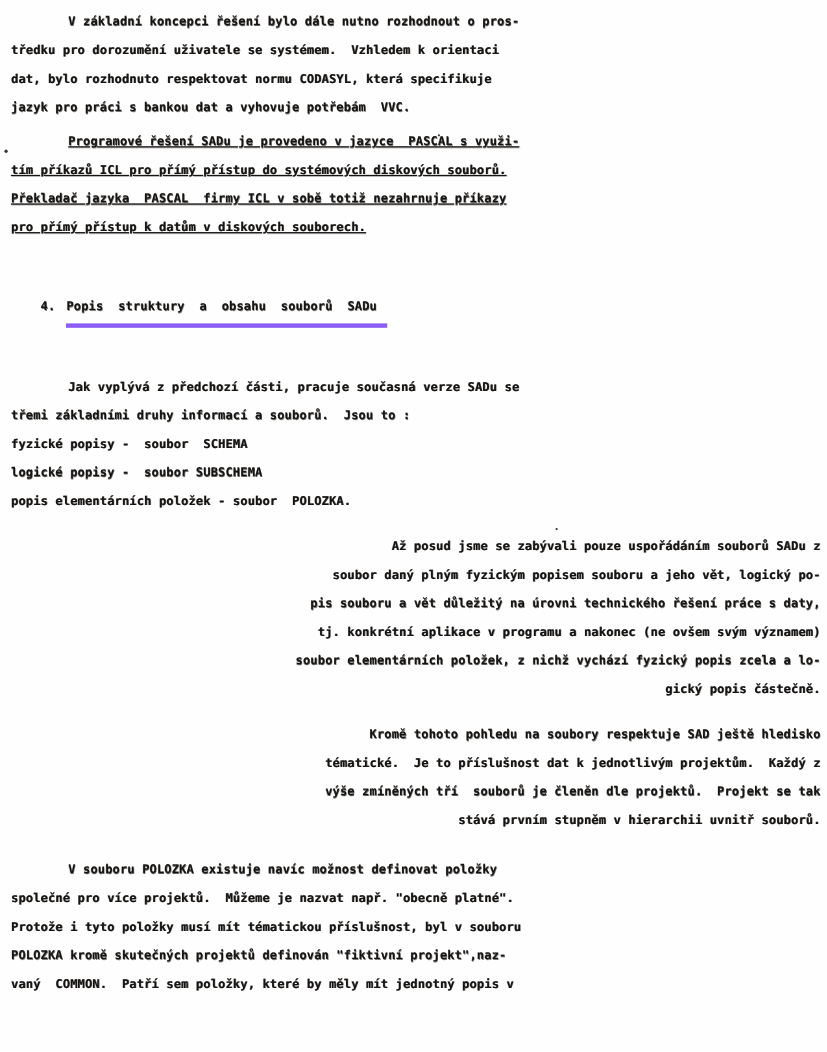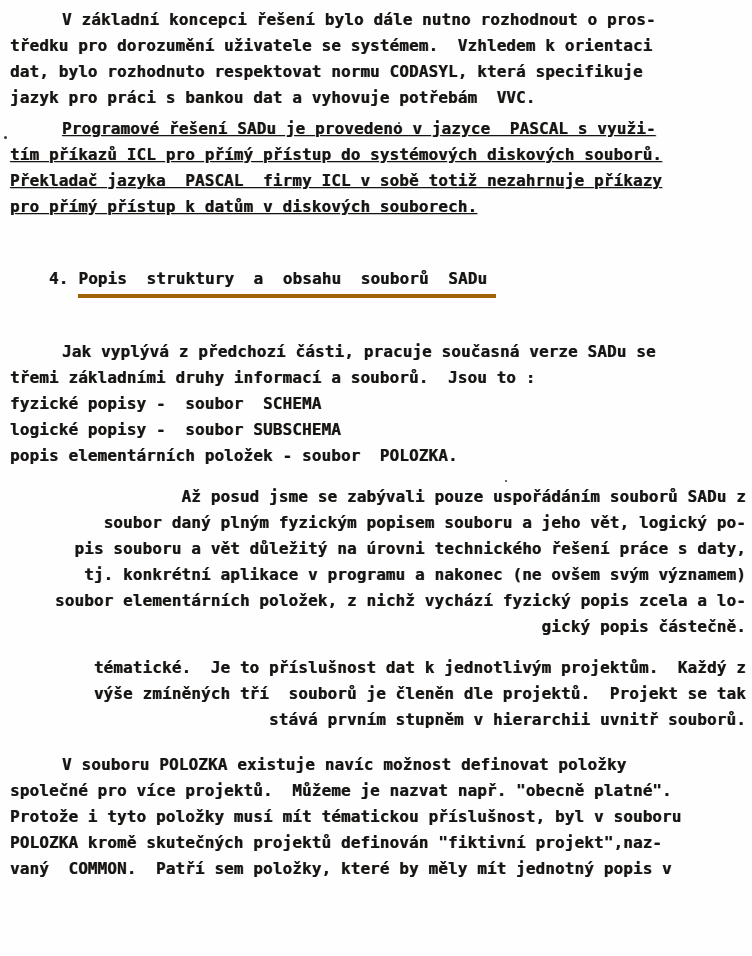--- a/index.html
+++ b/index.html
@@ -9,21 +9,21 @@
   }
   .page {
     position: relative;
     width: 752px;
     height: 956px;
     background: #fefefe;
     overflow: hidden;
     box-sizing: border-box;
     padding: 7px 6px 0 10px;
     font-family: "DejaVu Sans Mono", "Liberation Mono", monospace;
-    font-size: 16px;
+    font-size: 11px;
     font-weight: bold;
     line-height: 26px;
     letter-spacing: 0.1px;
     color: #171513;
     text-shadow: 0.5px 0.4px 0 rgba(20,16,12,0.55), -0.3px 0.2px 0 rgba(20,16,12,0.3);
     filter: blur(0.2px);
   }
   .para { margin: 0; }
   .line { white-space: pre; }
   .line.ind { padding-left: 52px; }
@@ -31,21 +31,21 @@
   .para.gap-md  { margin-top: 15px; text-align: right; }
   .para.gap-lg  { margin-top: 19px; }
   .heading {
     margin-top: 20px;
     margin-bottom: 15px;
     white-space: pre;
   }
   .heading .num { display: inline-block; margin-right: 10px; }
   .heading .title {
     display: inline-block;
-    border-bottom: 4px solid #a16207;
+    border-bottom: 4px solid #8b5cf6;
     padding-bottom: 2px;
     padding-right: 9px;
   }
   .speck { position: absolute; background: #3a3630; border-radius: 50%; }
   .speck.s1 { left: 4px;  top: 136px; width: 3px; height: 3px; }
   .speck.s2 { left: 398px; top: 122px; width: 2px; height: 2px; }
   .speck.s3 { left: 505px; top: 480px; width: 2px; height: 2px; }
 </style>
 </head>
 <body>
@@ -85,20 +85,21 @@
   <div class="para gap-md">
     <div class="line ind">Až posud jsme se zabývali pouze uspořádáním souborů SADu z</div>
     <div class="line">soubor daný plným fyzickým popisem souboru a jeho vět, logický po-</div>
     <div class="line">pis souboru a vět důležitý na úrovni technického řešení práce s daty,</div>
     <div class="line">tj. konkrétní aplikace v programu a nakonec (ne ovšem svým významem)</div>
     <div class="line">soubor elementárních položek, z nichž vychází fyzický popis zcela a lo-</div>
     <div class="line">gický popis částečně.</div>
   </div>
 
   <div class="para gap-md">
+    <div class="line ind">Kromě tohoto pohledu na soubory respektuje SAD ještě hledisko</div>
     <div class="line">tématické.  Je to příslušnost dat k jednotlivým projektům.  Každý z</div>
     <div class="line">výše zmíněných tří  souborů je členěn dle projektů.  Projekt se tak</div>
     <div class="line">stává prvním stupněm v hierarchii uvnitř souborů.</div>
   </div>
 
   <div class="para gap-lg">
     <div class="line ind">V souboru POLOZKA existuje navíc možnost definovat položky</div>
     <div class="line">společné pro více projektů.  Můžeme je nazvat např. "obecně platné".</div>
     <div class="line">Protože i tyto položky musí mít tématickou příslušnost, byl v souboru</div>
     <div class="line">POLOZKA kromě skutečných projektů definován "fiktivní projekt",naz-</div>

